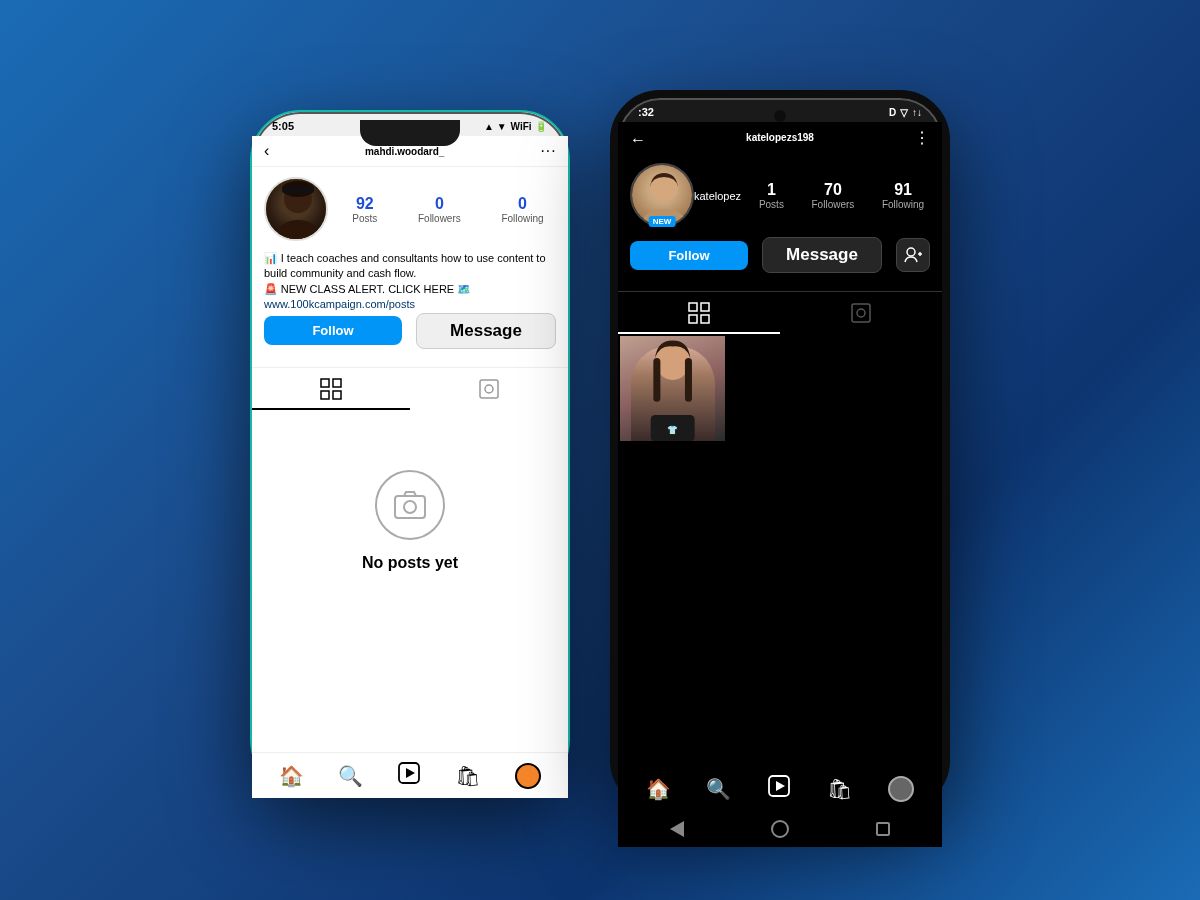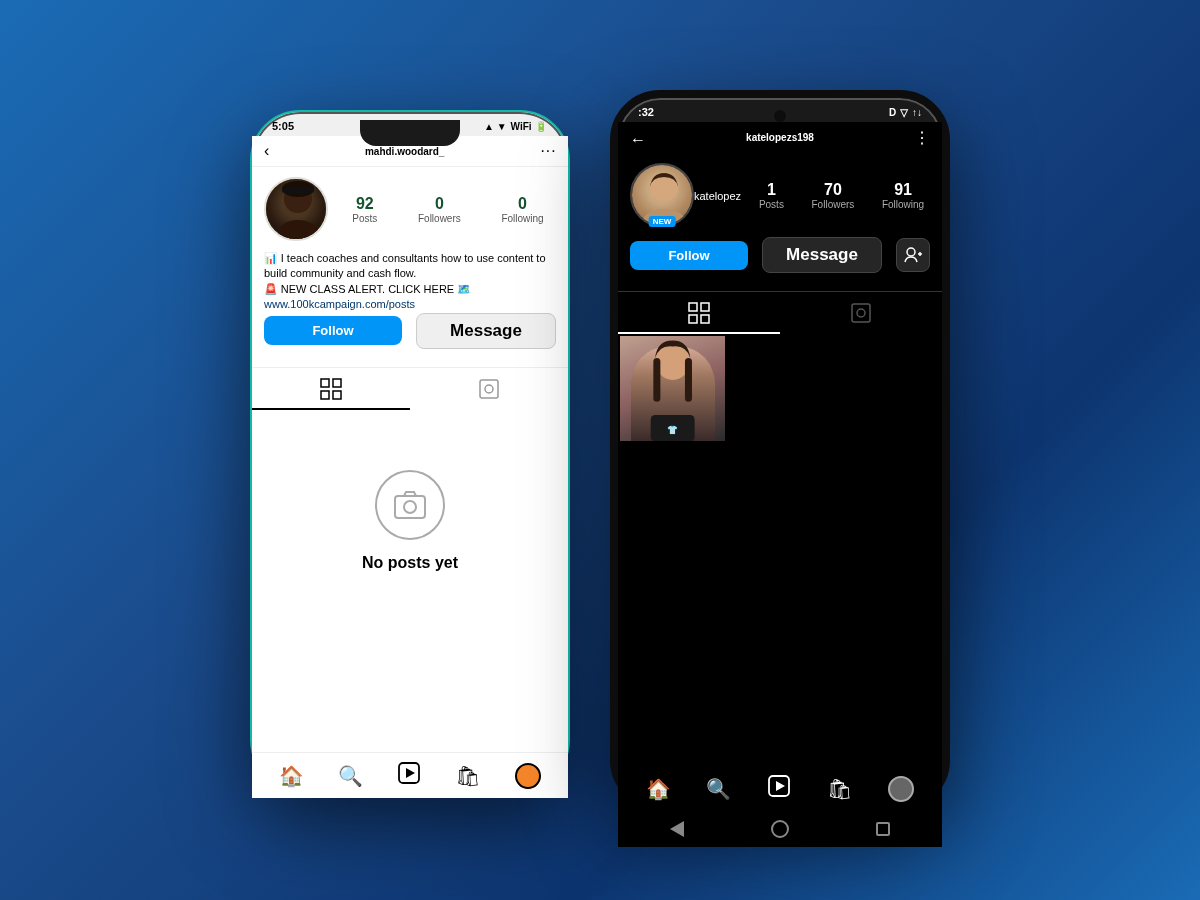--- a/index.html
+++ b/index.html
@@ -140,21 +140,21 @@
       margin-top: 2px;
     }
     .stats-row {
       display: flex;
       gap: 16px;
       flex: 1;
       justify-content: space-around;
     }
     .stat-item { text-align: center; }
     .stat-number { font-size: 16px; font-weight: 700; }
-    .stat-number-light { color: #14532d; }
+    .stat-number-light { color: #1d4ed8; }
     .stat-number-dark { color: #fff; }
     .stat-label { font-size: 10px; }
     .stat-label-light { color: #555; }
     .stat-label-dark { color: #aaa; }
 
     
     .bio {
       font-size: 11px;
       line-height: 1.4;
       margin-bottom: 0;

